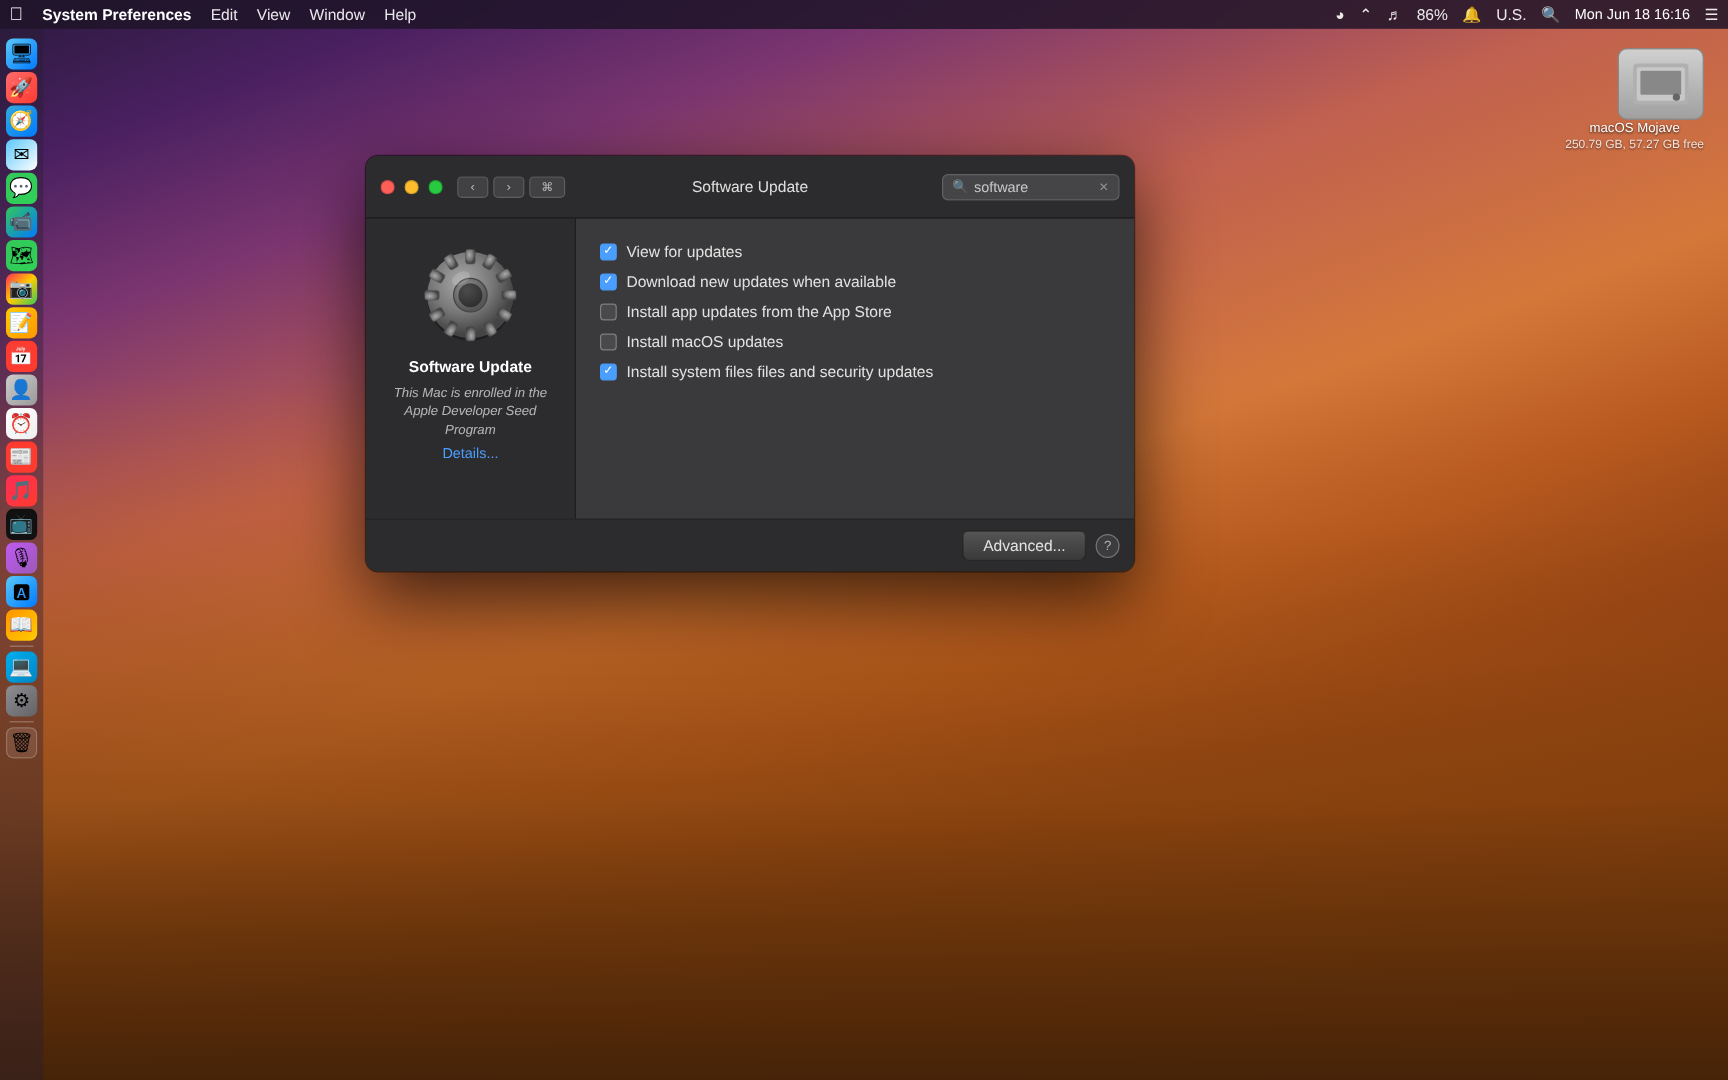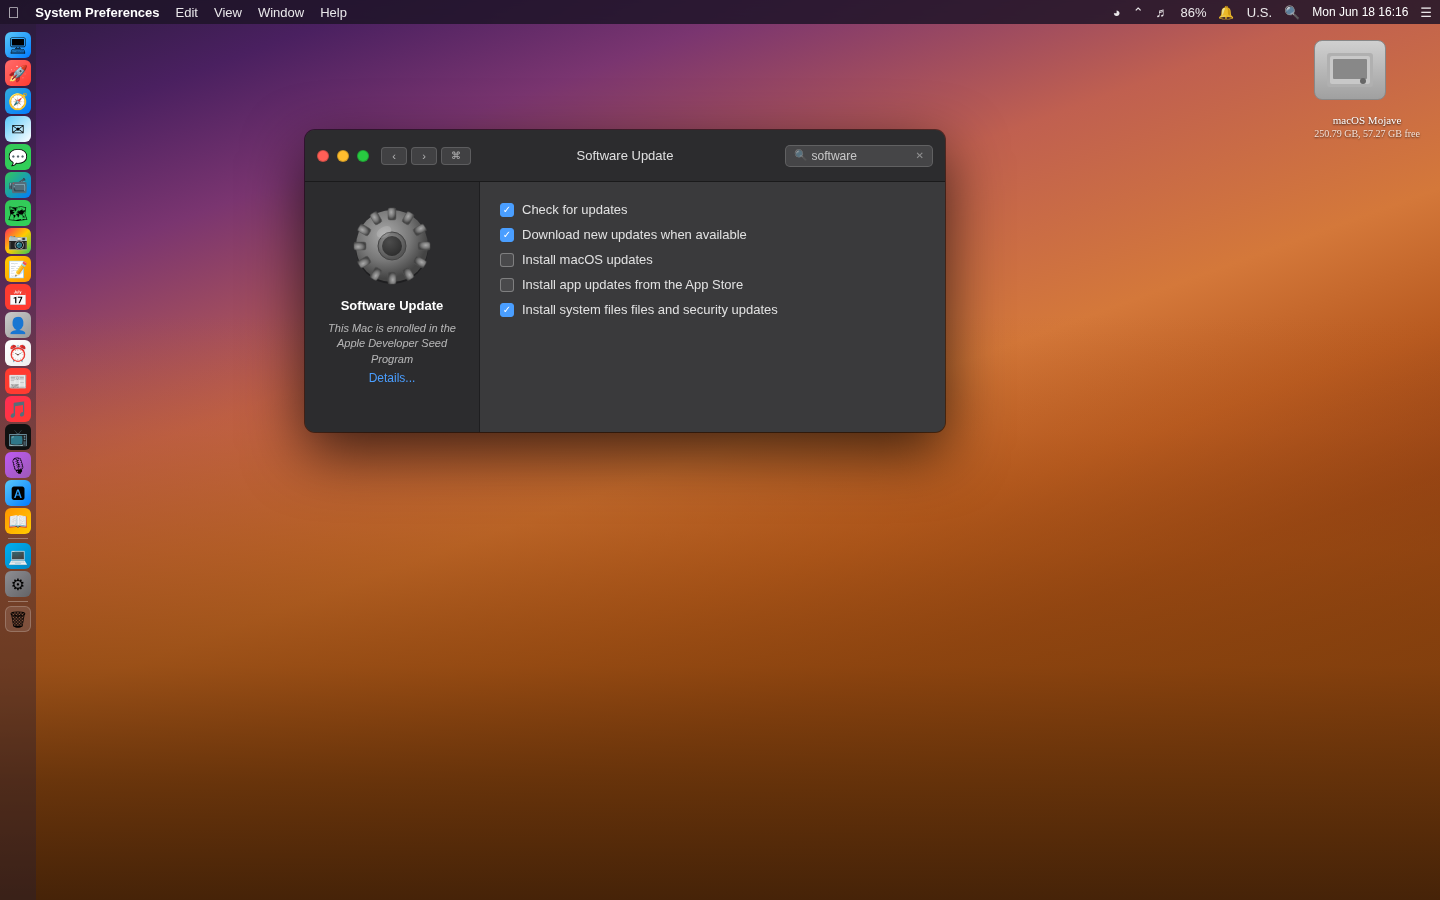--- a/index.html
+++ b/index.html
@@ -140,25 +140,24 @@
       margin: 2px 0;
     }
 
     
     .desktop-icon {
       position: absolute;
       top: 40px;
       right: 20px;
       display: flex;
       flex-direction: column;
-      align-items: flex-start;
-      gap: 13px;
+      align-items: flex-end;
+      gap: 0;
       cursor: pointer;
       z-index: 100;
-      font-family: Liberation Serif, serif;
     }
 
     .hd-icon {
       width: 72px;
       height: 60px;
       background: linear-gradient(180deg, #d0d0d0 0%, #a0a0a0 100%);
       border-radius: 8px;
       display: flex;
       align-items: center;
       justify-content: center;
@@ -594,43 +593,47 @@
       <div class="panel-desc">This Mac is enrolled in the Apple Developer Seed Program</div>
       <div class="panel-link">Details...</div>
     </div>
 
     <div class="right-panel">
 
       <div class="checkbox-row">
         <div class="cb cb-checked">
           <span class="cb-check">✓</span>
         </div>
-        <span class="cb-label">Check for updates</span>
+        <span class="cb-label">View for updates</span>
       </div>
 
       <div class="checkbox-row">
         <div class="cb cb-checked">
           <span class="cb-check">✓</span>
         </div>
         <span class="cb-label">Download new updates when available</span>
       </div>
 
       <div class="checkbox-row">
         <div class="cb cb-unchecked"></div>
-        <span class="cb-label">Install macOS updates</span>
+        <span class="cb-label">Install app updates from the App Store</span>
       </div>
 
       <div class="checkbox-row">
         <div class="cb cb-unchecked"></div>
-        <span class="cb-label">Install app updates from the App Store</span>
+        <span class="cb-label">Install macOS updates</span>
       </div>
 
       <div class="checkbox-row">
         <div class="cb cb-checked">
           <span class="cb-check">✓</span>
         </div>
         <span class="cb-label">Install system files files and security updates</span>
       </div>
 
     </div>
   </div>
 
+  <div class="bottom-bar">
+    <button class="advanced-btn">Advanced...</button>
+    <div class="help-btn">?</div>
+  </div>
 </div>
 
 </body></html>

